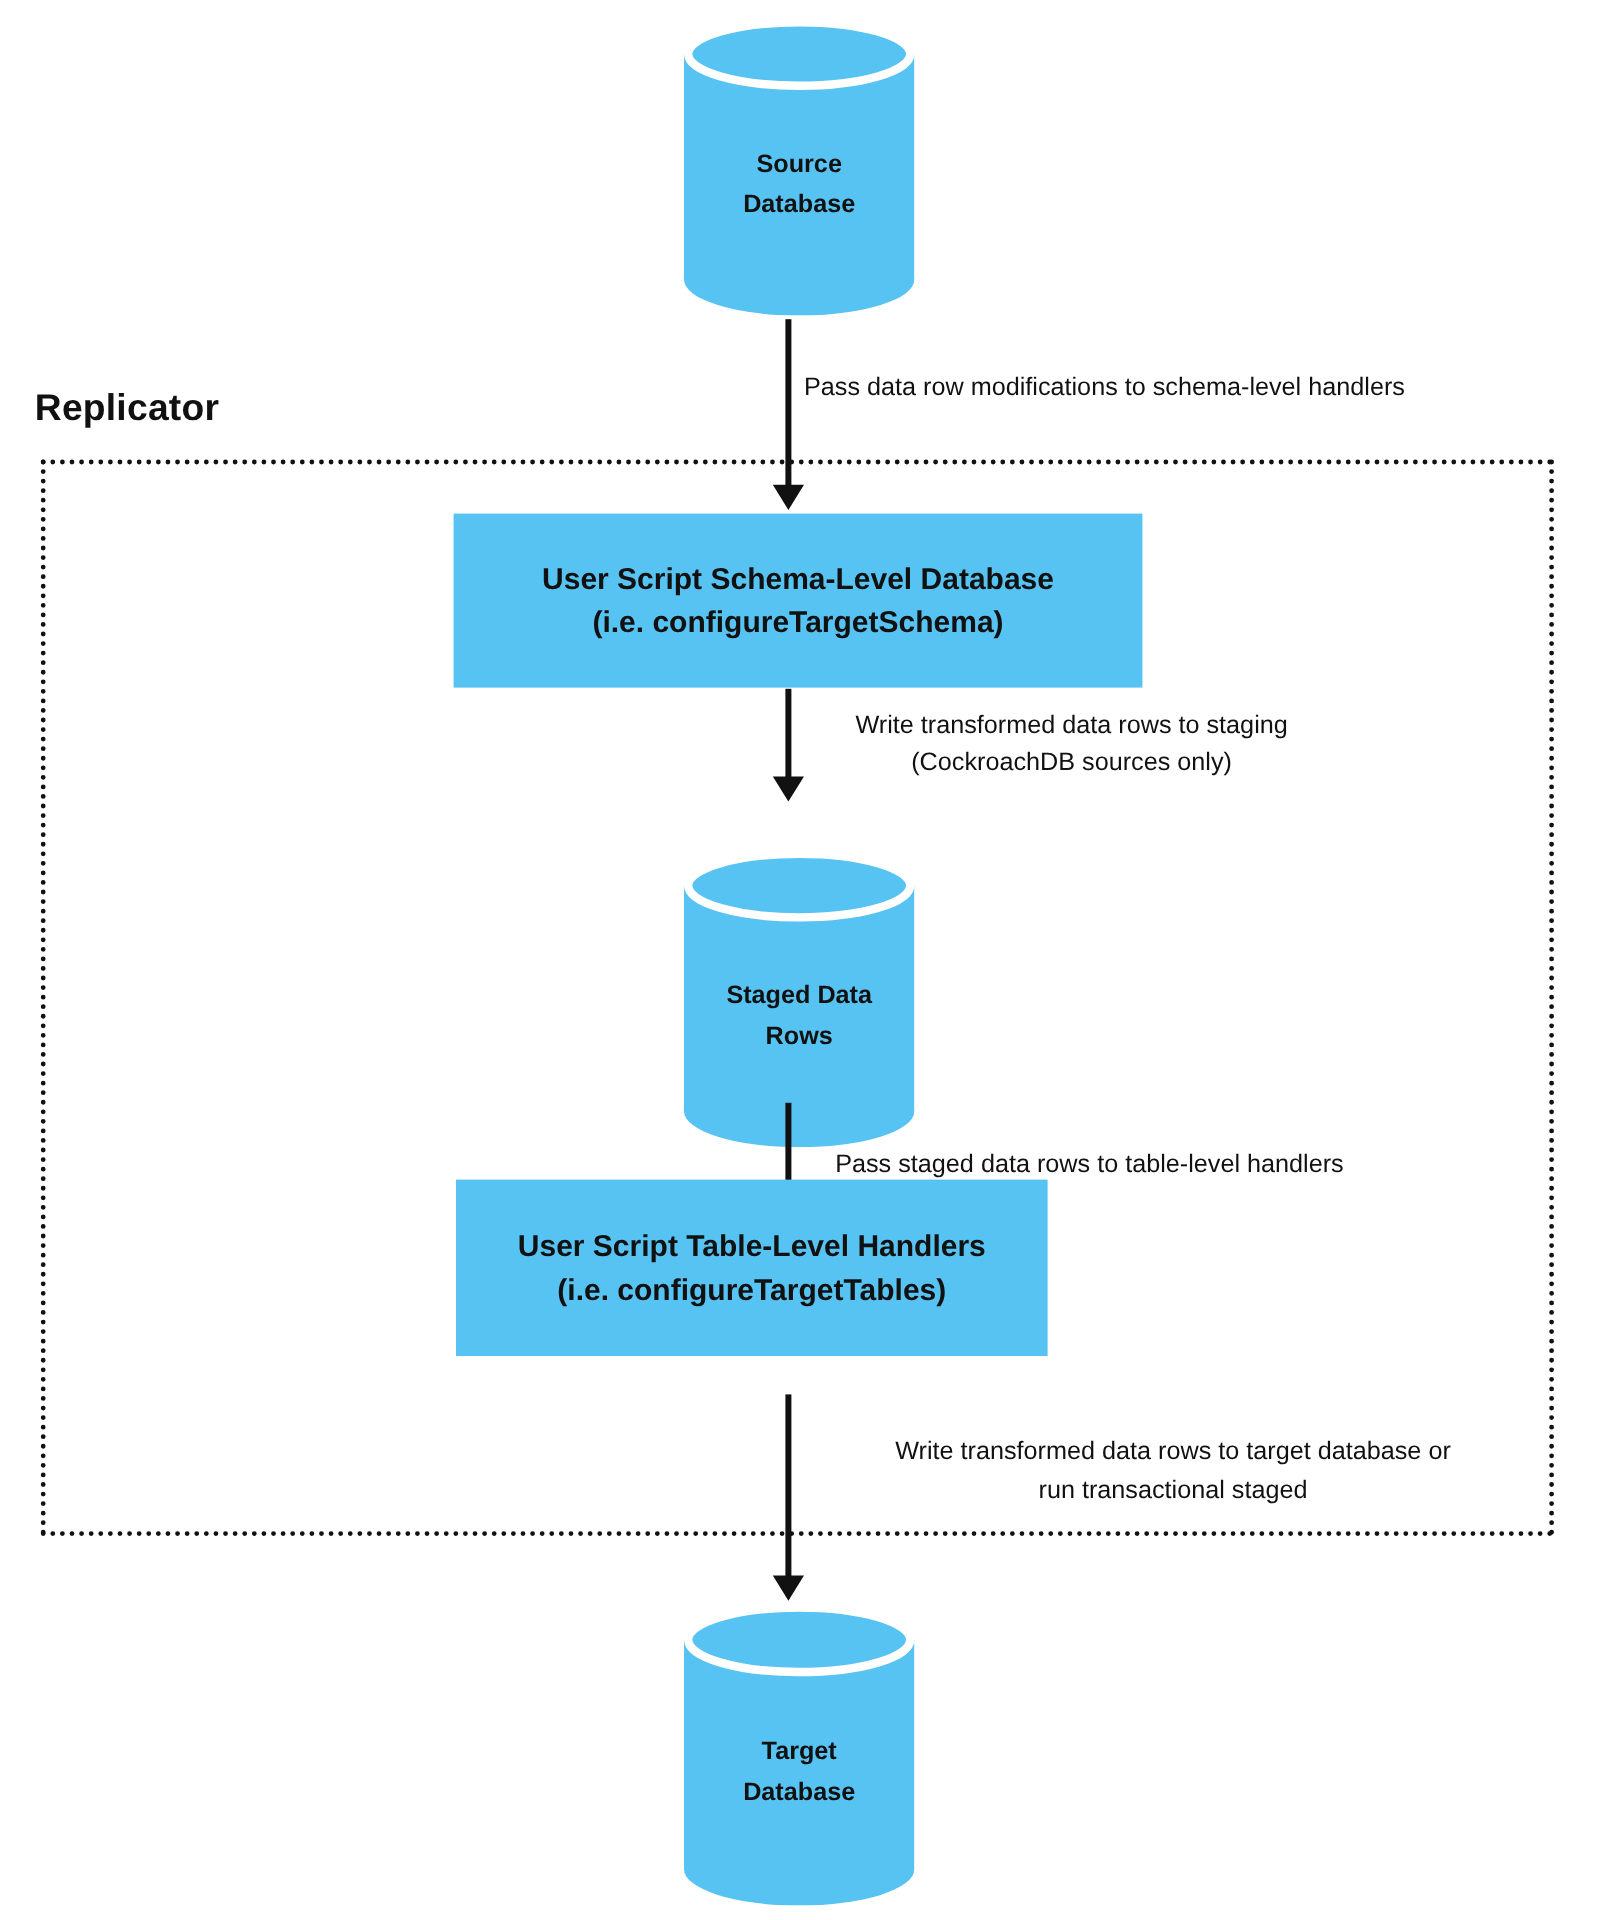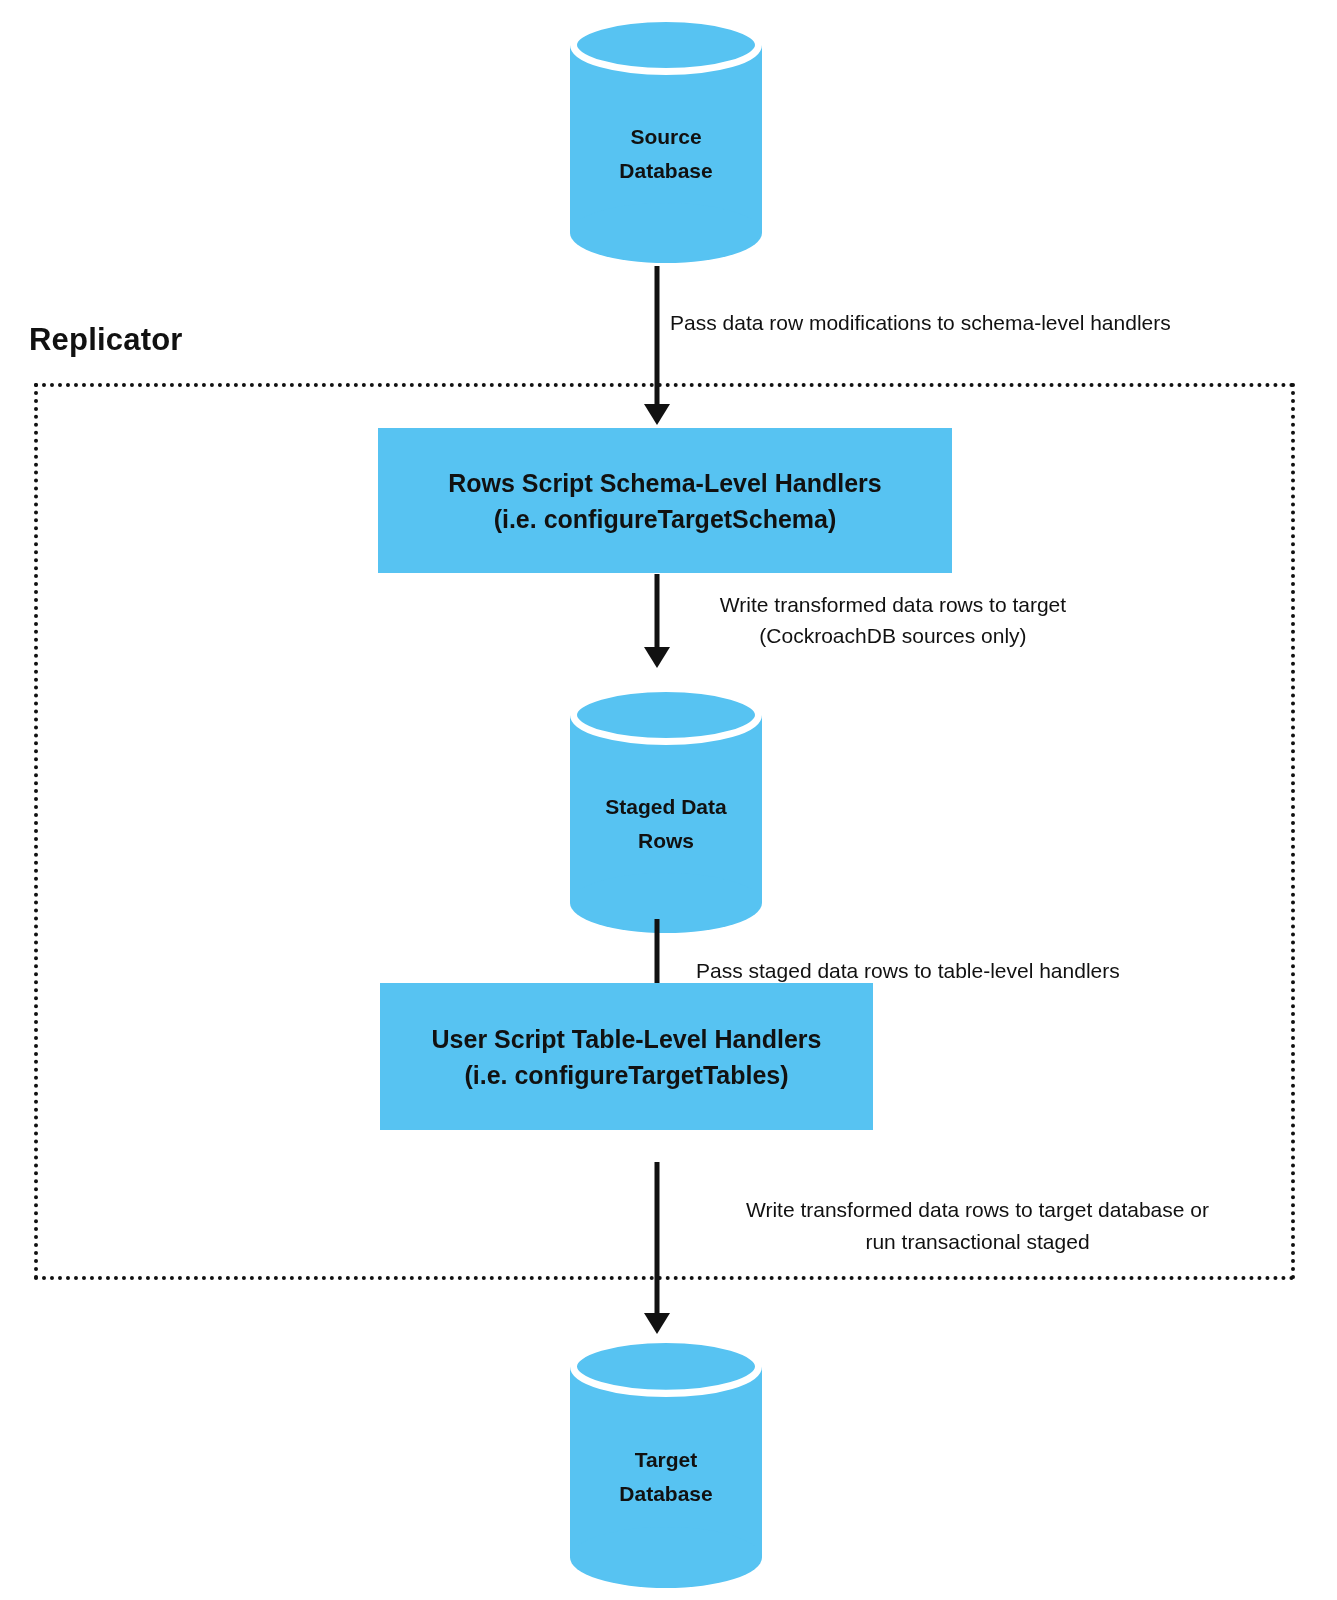--- a/index.html
+++ b/index.html
@@ -132,32 +132,32 @@
 Database</div>
   </div>
 
   <div class="arrow" style="left:644px; top:266px; height:159px;">
     <div class="shaft"></div>
     <div class="head"></div>
   </div>
   <div class="edge-label left-aligned" style="left:670px; top:307px;">Pass data row modifications to schema-level handlers</div>
 
   <div class="rect-node" style="left:378px; top:428px; width:574px; height:145px;">
-    <div class="rect-label">Rows Script Schema-Level Handlers
+    <div class="rect-label">User Script Schema-Level Database
 (i.e. configureTargetSchema)</div>
   </div>
 
   <div class="arrow" style="left:644px; top:574px; height:94px;">
     <div class="shaft"></div>
     <div class="head"></div>
   </div>
-  <div class="edge-label centered" style="left:593px; width:600px; top:589px;">Write transformed data rows to target
+  <div class="edge-label centered" style="left:593px; width:600px; top:589px;">Write transformed data rows to staging
 (CockroachDB sources only)</div>
 
-  <div class="cylinder" style="left:570px; top:685px; height:248px;">
+  <div class="cylinder" style="left:570px; top:708px; height:248px;">
     <svg viewBox="0 0 192 248" preserveAspectRatio="none">
       <rect class="cyl-shape" x="0" y="30" width="192" height="188"></rect>
       <ellipse class="cyl-shape" cx="96" cy="218" rx="96" ry="30"></ellipse>
       <ellipse class="cyl-top" cx="96" cy="30" rx="92.5" ry="26.5"></ellipse>
     </svg>
     <div class="cyl-label">Staged Data
 Rows</div>
   </div>
 
   <div class="arrow" style="left:644px; top:919px; height:93px;">

